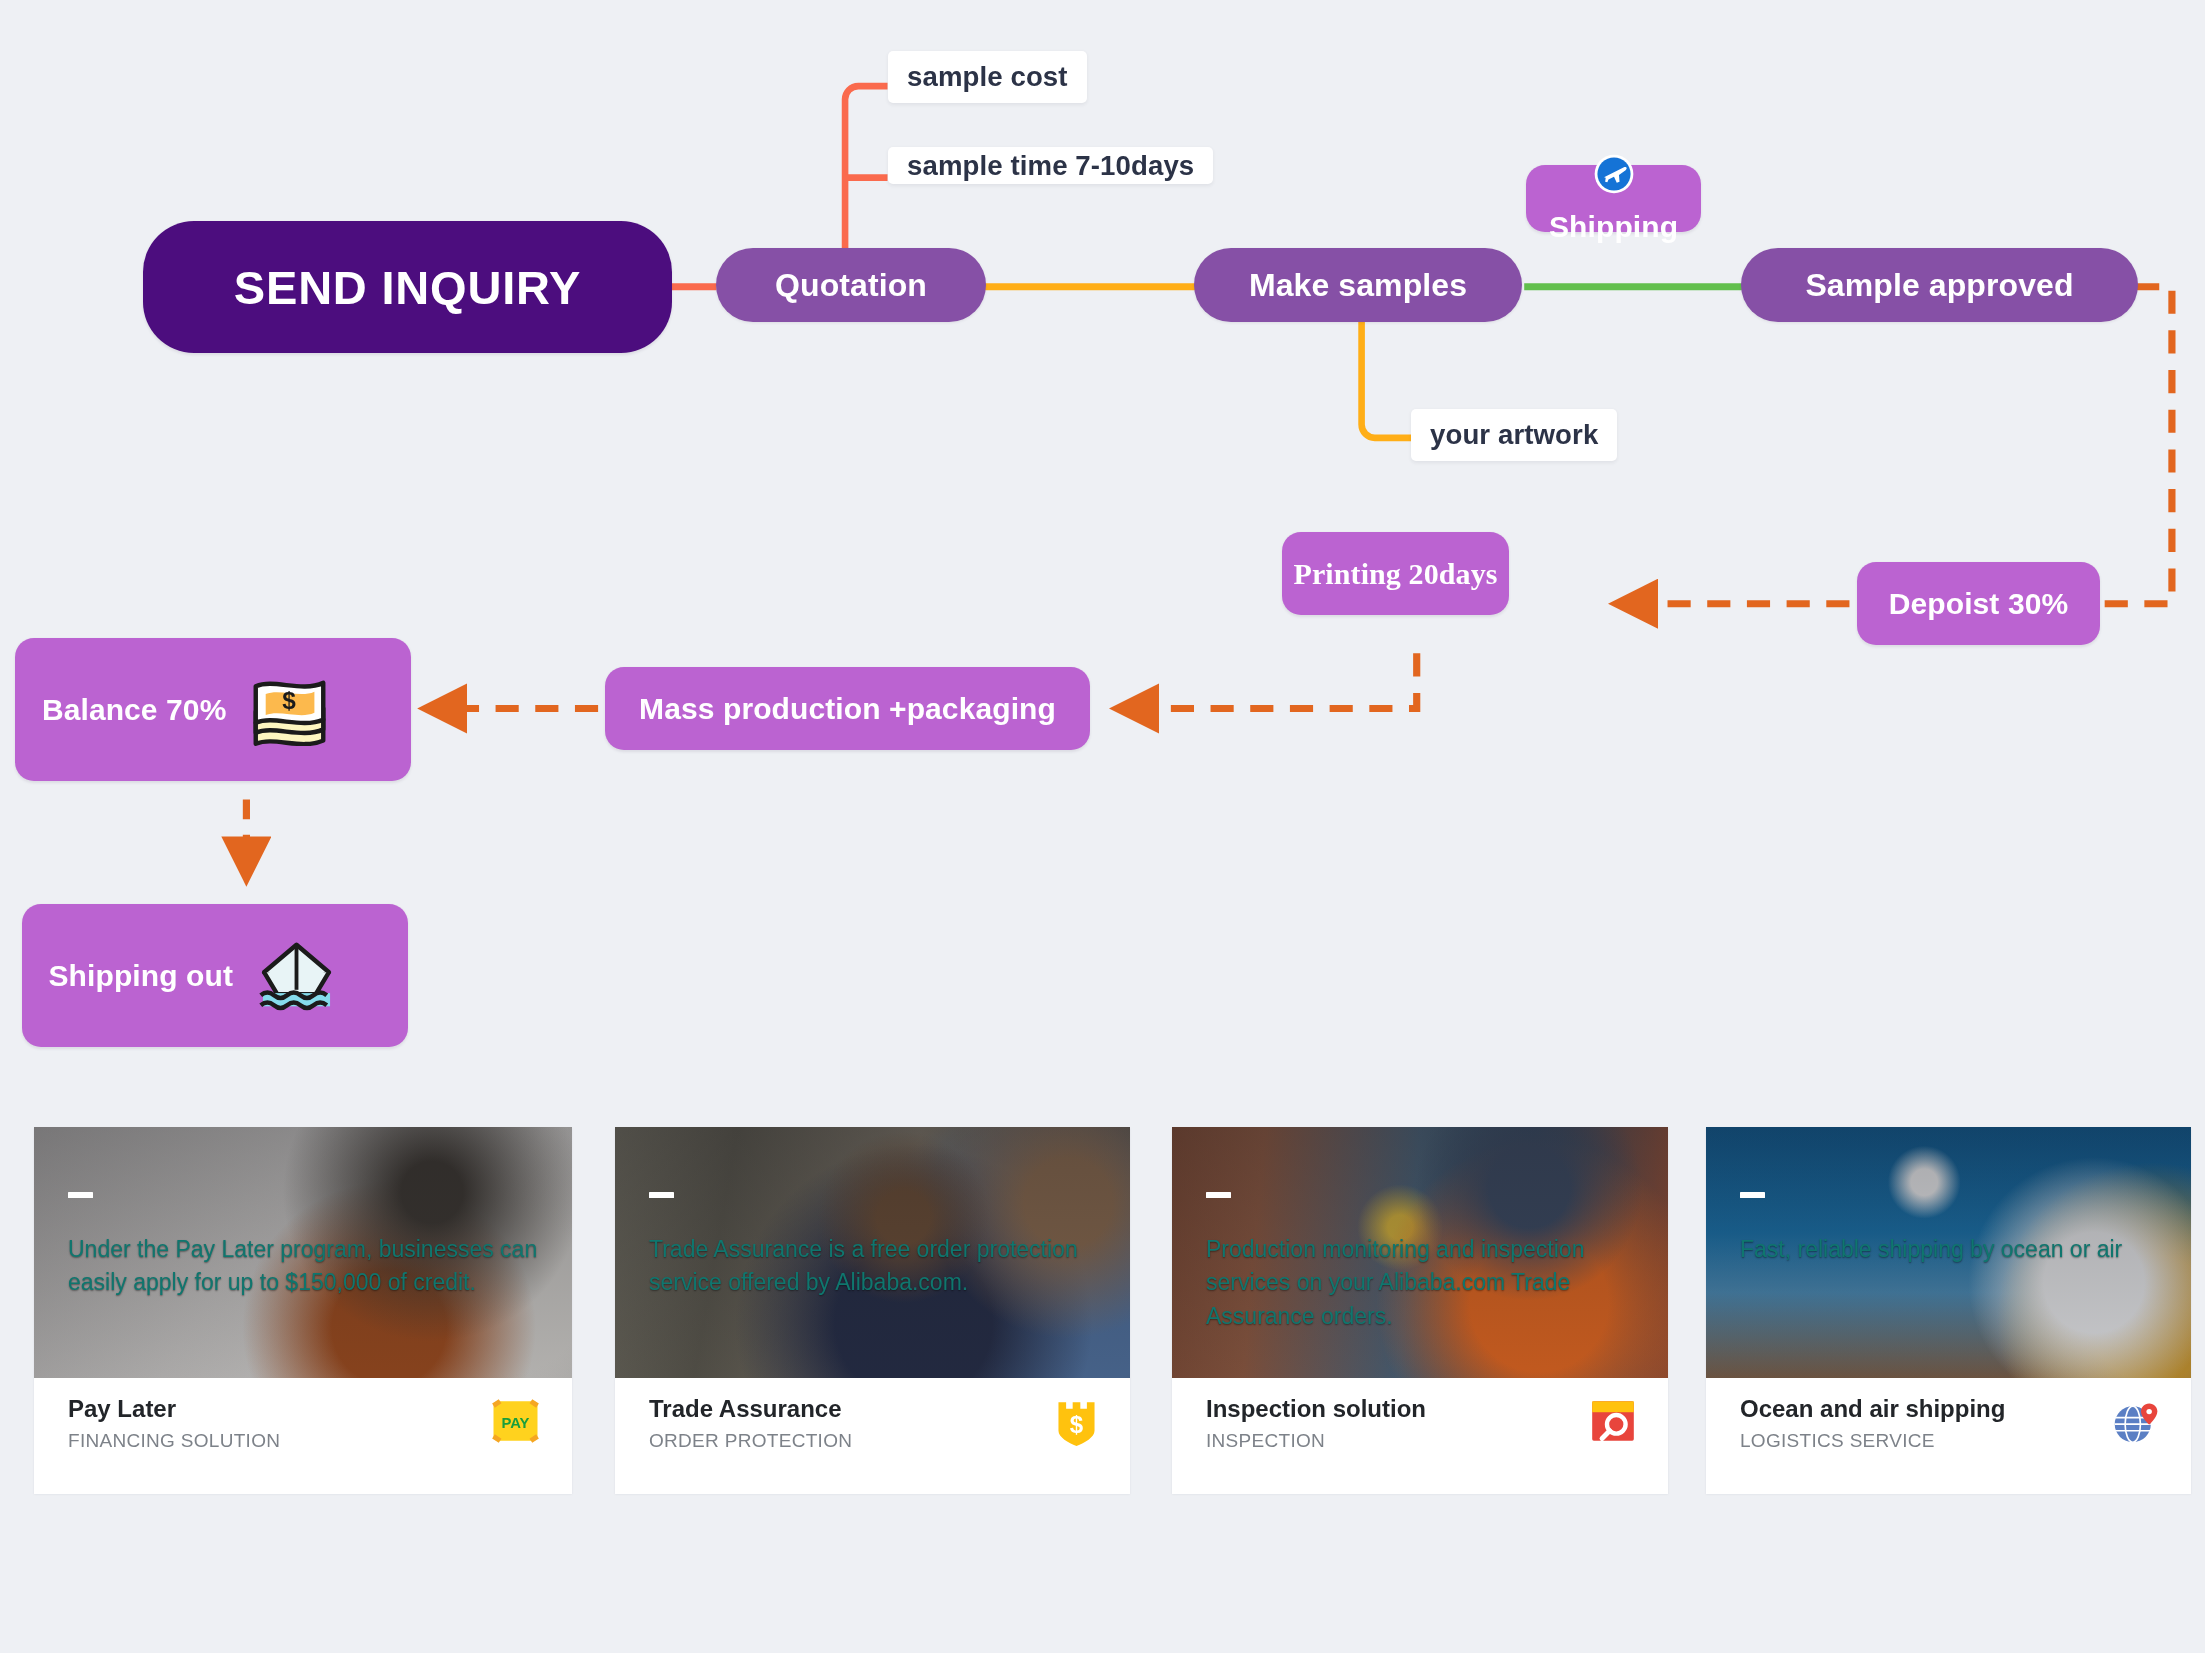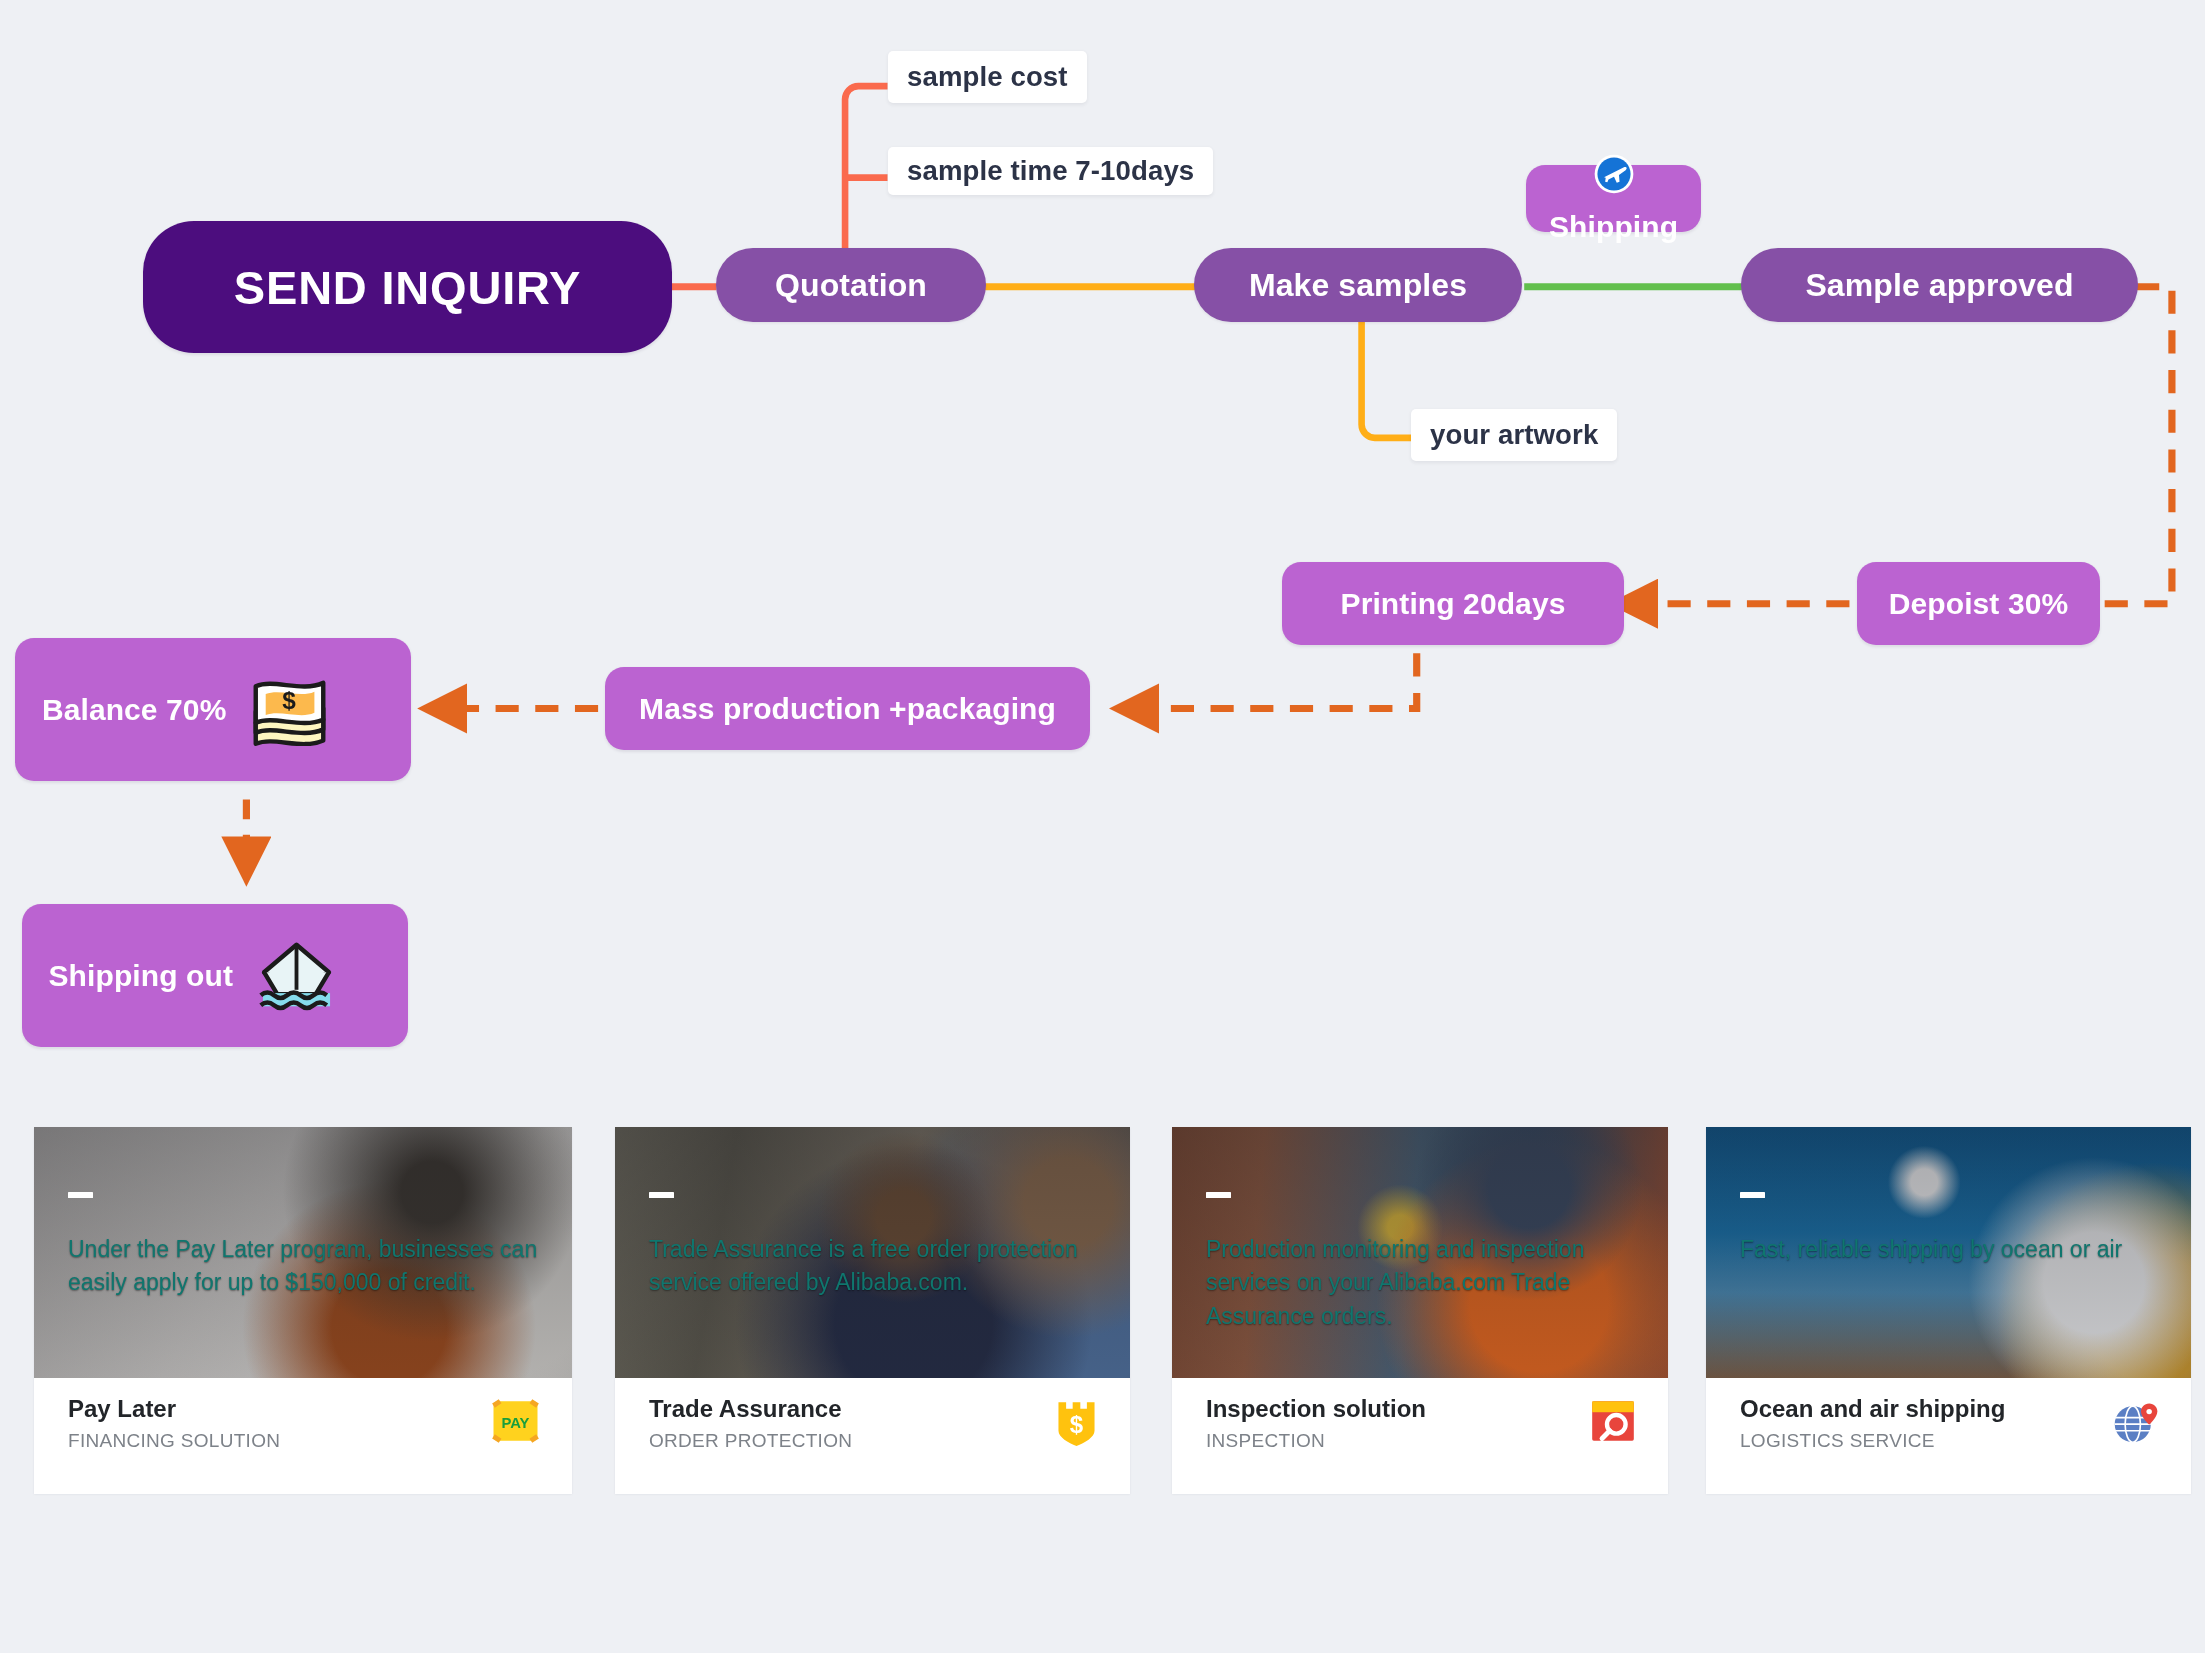--- a/index.html
+++ b/index.html
@@ -186,42 +186,42 @@
   </div>
 
   <div class="node node-stage" style="left:1741px; top:248px; width:397px; height:74px;">
     <span>Sample approved</span>
   </div>
 
   <div class="node node-leaf" style="left:888px; top:51px; height:52px;">
     <span>sample cost</span>
   </div>
 
-  <div class="node node-leaf" style="left:888px; top:147px; height:48px;">
+  <div class="node node-leaf" style="left:888px; top:147px; height:37px;">
     <span>sample time 7-10days</span>
   </div>
 
   <div class="node node-leaf" style="left:1411px; top:409px; height:52px;">
     <span>your artwork</span>
   </div>
 
   <div class="node badge-ship" style="left:1526px; top:165px; height:67px;">
     <svg class="ic" width="42" height="42" viewBox="0 0 76 76">
       <circle cx="38" cy="38" r="35" fill="#ffffff"></circle>
       <circle cx="38" cy="38" r="30" fill="#1573d6"></circle>
       <path d="M20 44 L56 26 C60 24 63 28 59 31 L47 40 L48 52 L43 54 L38 43 L28 48 L26 53 L22 52 L23 45 Z" fill="#ffffff"></path>
     </svg>
     <span>Shipping</span>
   </div>
 
   <div class="node node-step" style="left:1857px; top:562px; width:243px; height:83px;text-align:center;">
     <span>Depoist 30%</span>
   </div>
 
-  <div class="node node-step" style="left:1282px; top:562px; width:342px; height:83px;">
+  <div class="node node-step" style="left:1282px; top:532px; width:227px; height:83px;font-family:Liberation Serif, serif;">
     <span>Printing 20days</span>
   </div>
 
   <div class="node node-step" style="left:605px; top:667px; width:485px; height:83px;">
     <span>Mass production +packaging</span>
   </div>
 
   <div class="node node-step with-icon" style="left:15.4px; top:638px; width:396px; height:143px;">
     <span>Balance 70%</span>
     <svg class="ic" width="83" height="72" viewBox="0 0 150 130" style="font-size:54px">

